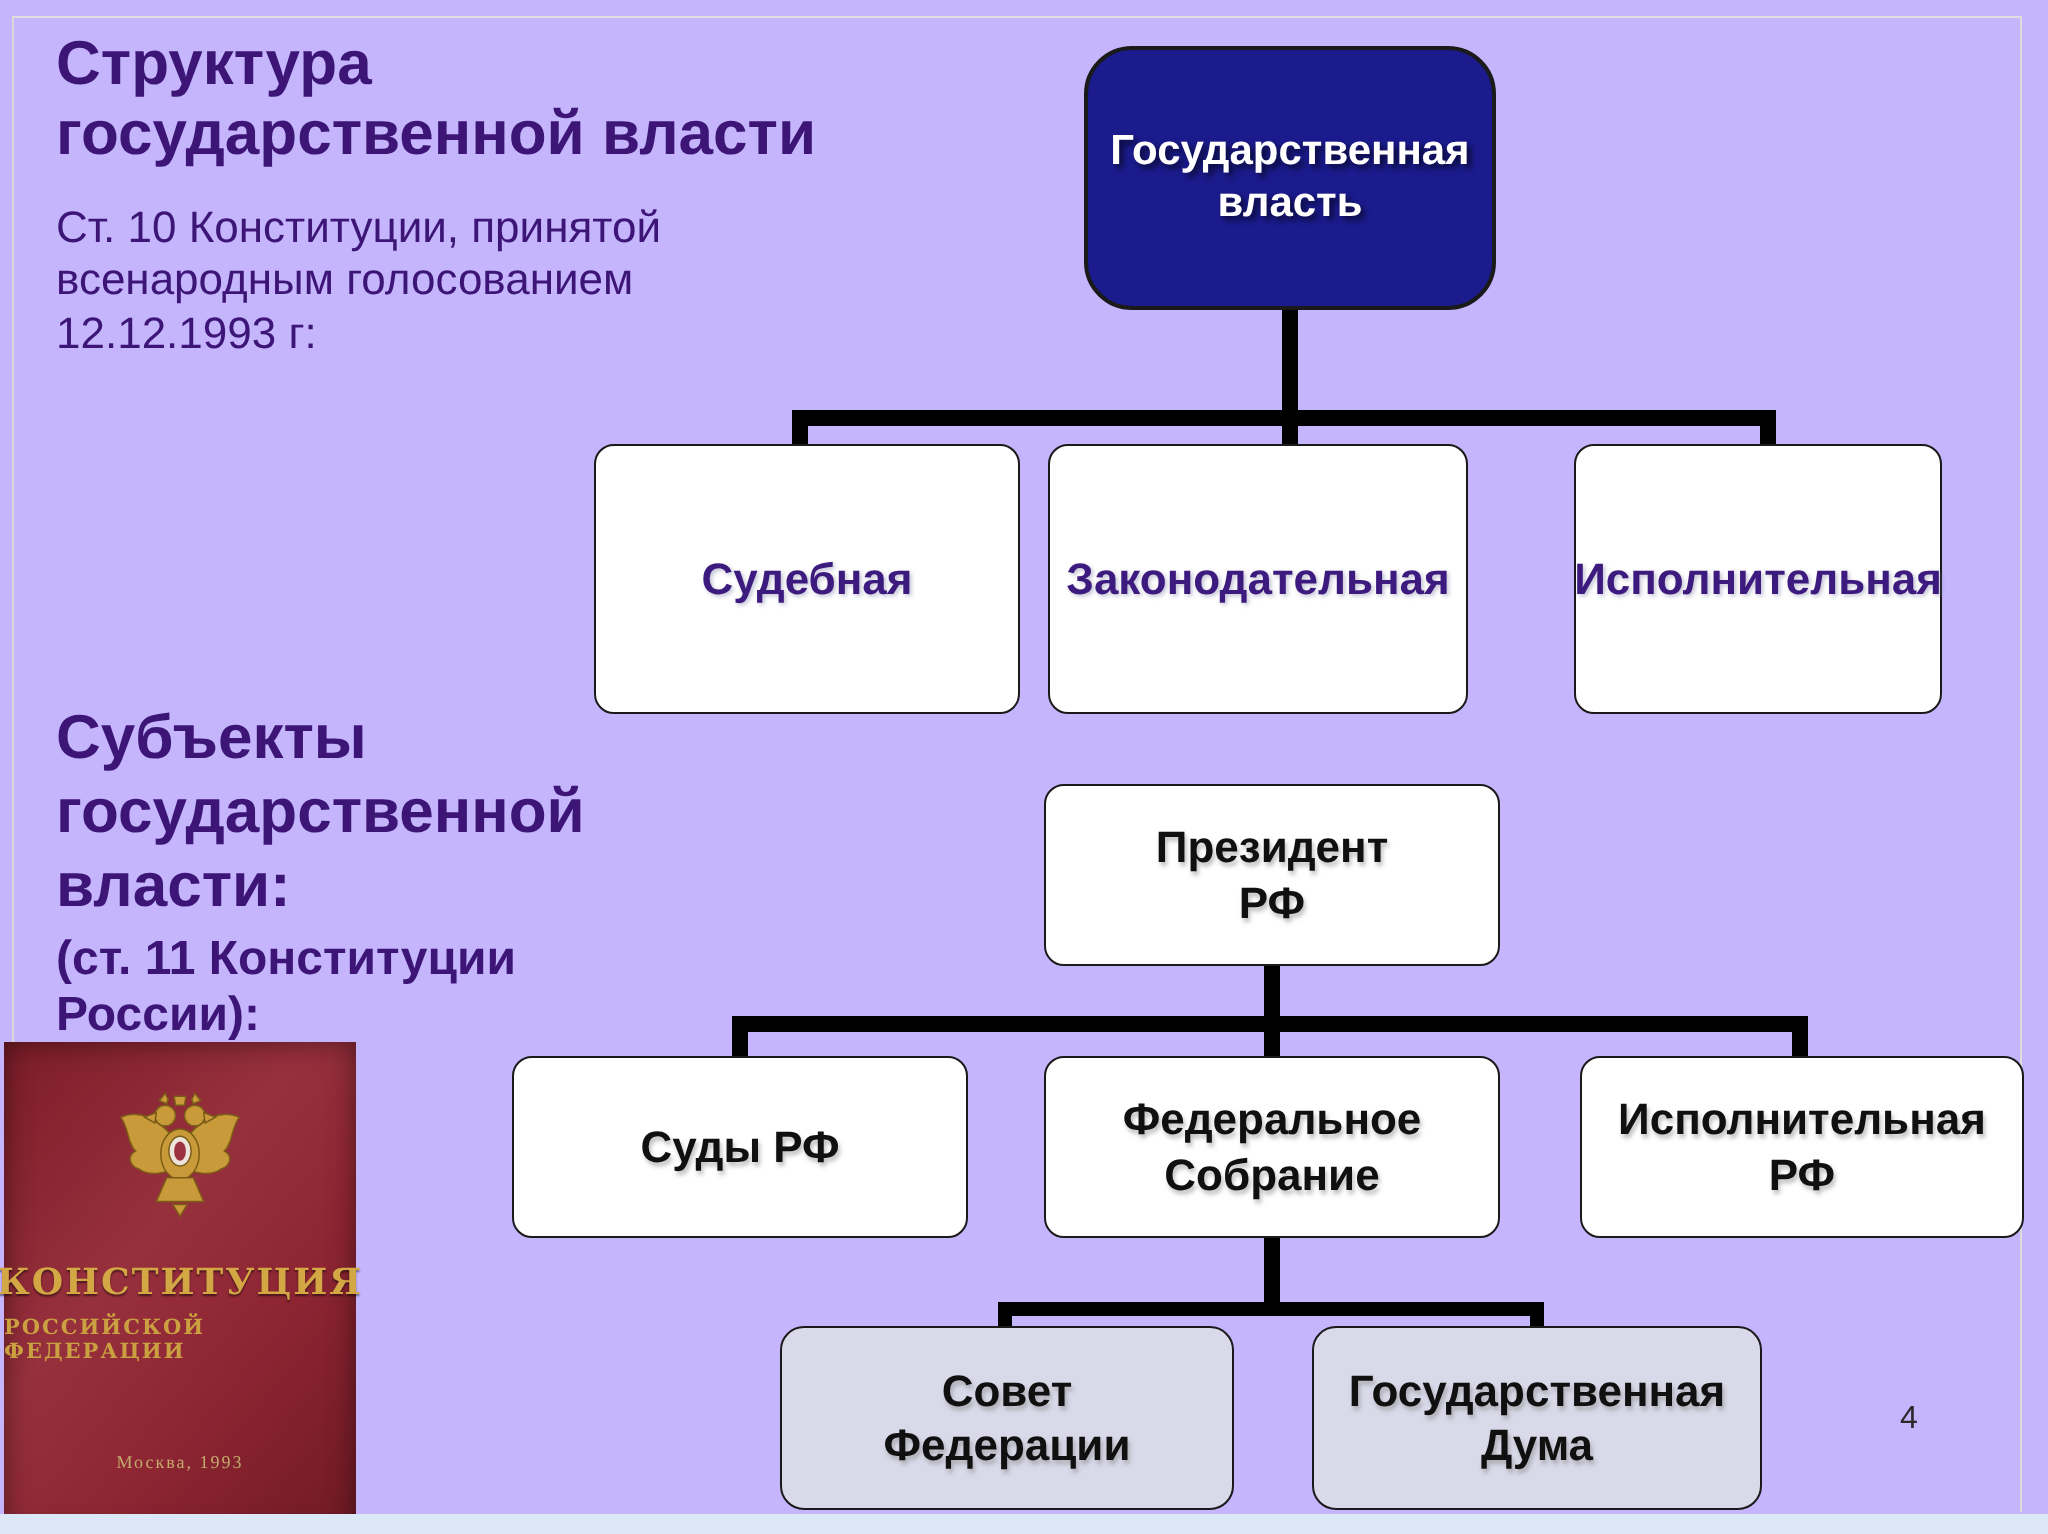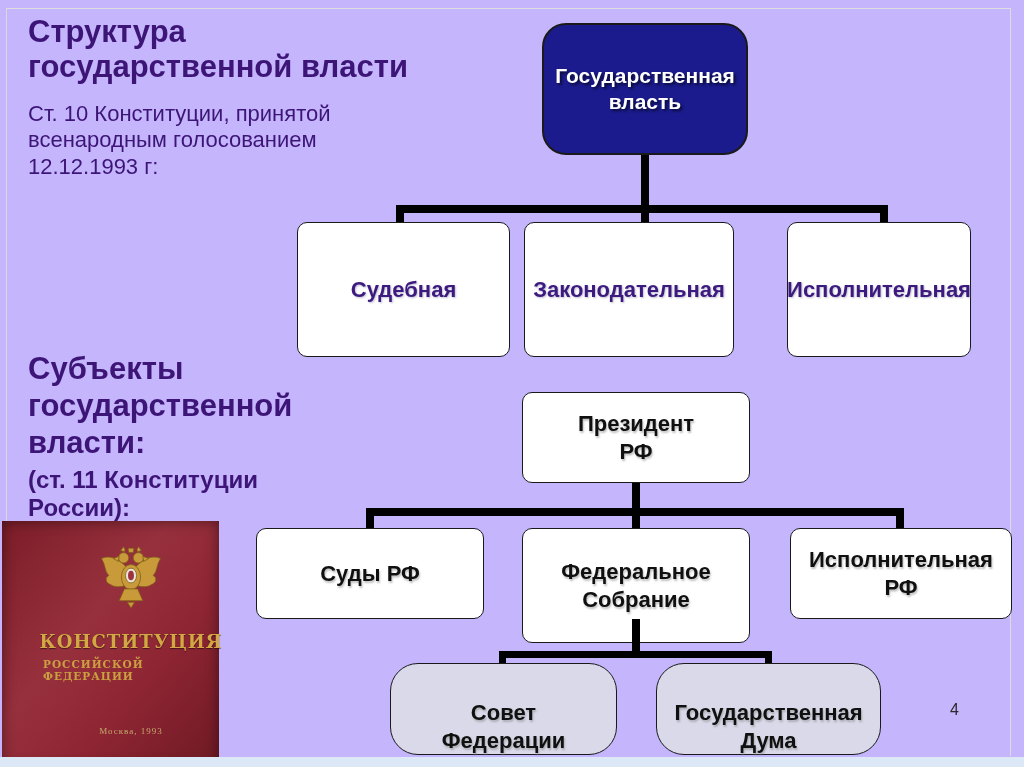--- a/index.html
+++ b/index.html
@@ -27,29 +27,29 @@
     text-align:center;box-sizing:border-box;
   }
   .obox-label{
     font-weight:bold;font-size:22px;line-height:1.25;
     color:#101010;text-shadow:1px 2px 2px rgba(130,130,130,.5);
   }
   .obox.root-blue{background:#1b1b8e;border-radius:24px;border-width:2px;}
   .obox.root-blue .obox-label{color:#ffffff;font-size:21px;text-shadow:2px 2px 3px rgba(0,0,0,.65);}
   .obox.thin{border-width:1.5px;}
   .obox .purple{color:#3d1a7e;text-shadow:1px 1px 2px rgba(100,100,150,.4);}
-  .obox.lavender{background:#d9d9e9;border-radius:28px;align-items:flex-end;}
+  .obox.lavender{background:#d9d9e9;border-radius:12px;}
   
   .conn{position:absolute;background:#000;}
   
   .book{
     position:absolute;left:2px;top:521px;width:176px;height:246px;
     background:linear-gradient(130deg,#7c1d29 0%,#97303d 40%,#8e2533 65%,#6f1a24 100%);
     box-shadow:inset 0 0 14px rgba(0,0,0,.45);
-    display:flex;flex-direction:column;align-items:center;padding-left:41px;
+    display:flex;flex-direction:column;align-items:center;
   }
   .book-eagle{margin-top:22px;}
   .book-title{
     margin-top:14px;font-family:"DejaVu Serif",serif;font-weight:bold;
     font-size:18px;color:#d2a744;letter-spacing:1px;text-shadow:0 1px 1px rgba(0,0,0,.5);
   }
   .book-subtitle{
     margin-top:6px;font-family:"DejaVu Serif",serif;font-weight:bold;
     font-size:10.5px;color:#caa040;letter-spacing:1px;
   }
@@ -108,21 +108,21 @@
   </div>
 
   <div class="conn" style="left:632px;top:483px;width:8px;height:45px"></div>
   <div class="conn" style="left:366px;top:508px;width:538px;height:8px"></div>
   <div class="conn" style="left:366px;top:508px;width:8px;height:20px"></div>
   <div class="conn" style="left:896px;top:508px;width:8px;height:20px"></div>
 
   <div class="obox thin" style="left:256px;top:528px;width:228px;height:91px">
     <span class="obox-label">Суды РФ</span>
   </div>
-  <div class="obox thin" style="left:522px;top:528px;width:228px;height:115px">
+  <div class="obox thin" style="left:522px;top:528px;width:228px;height:91px">
     <span class="obox-label pre">Федеральное
 Собрание</span>
   </div>
   <div class="obox thin" style="left:790px;top:528px;width:222px;height:91px">
     <span class="obox-label pre">Исполнительная
 РФ</span>
   </div>
 
   <div class="conn" style="left:632px;top:619px;width:8px;height:39px"></div>
   <div class="conn" style="left:499px;top:651px;width:273px;height:7px"></div>

